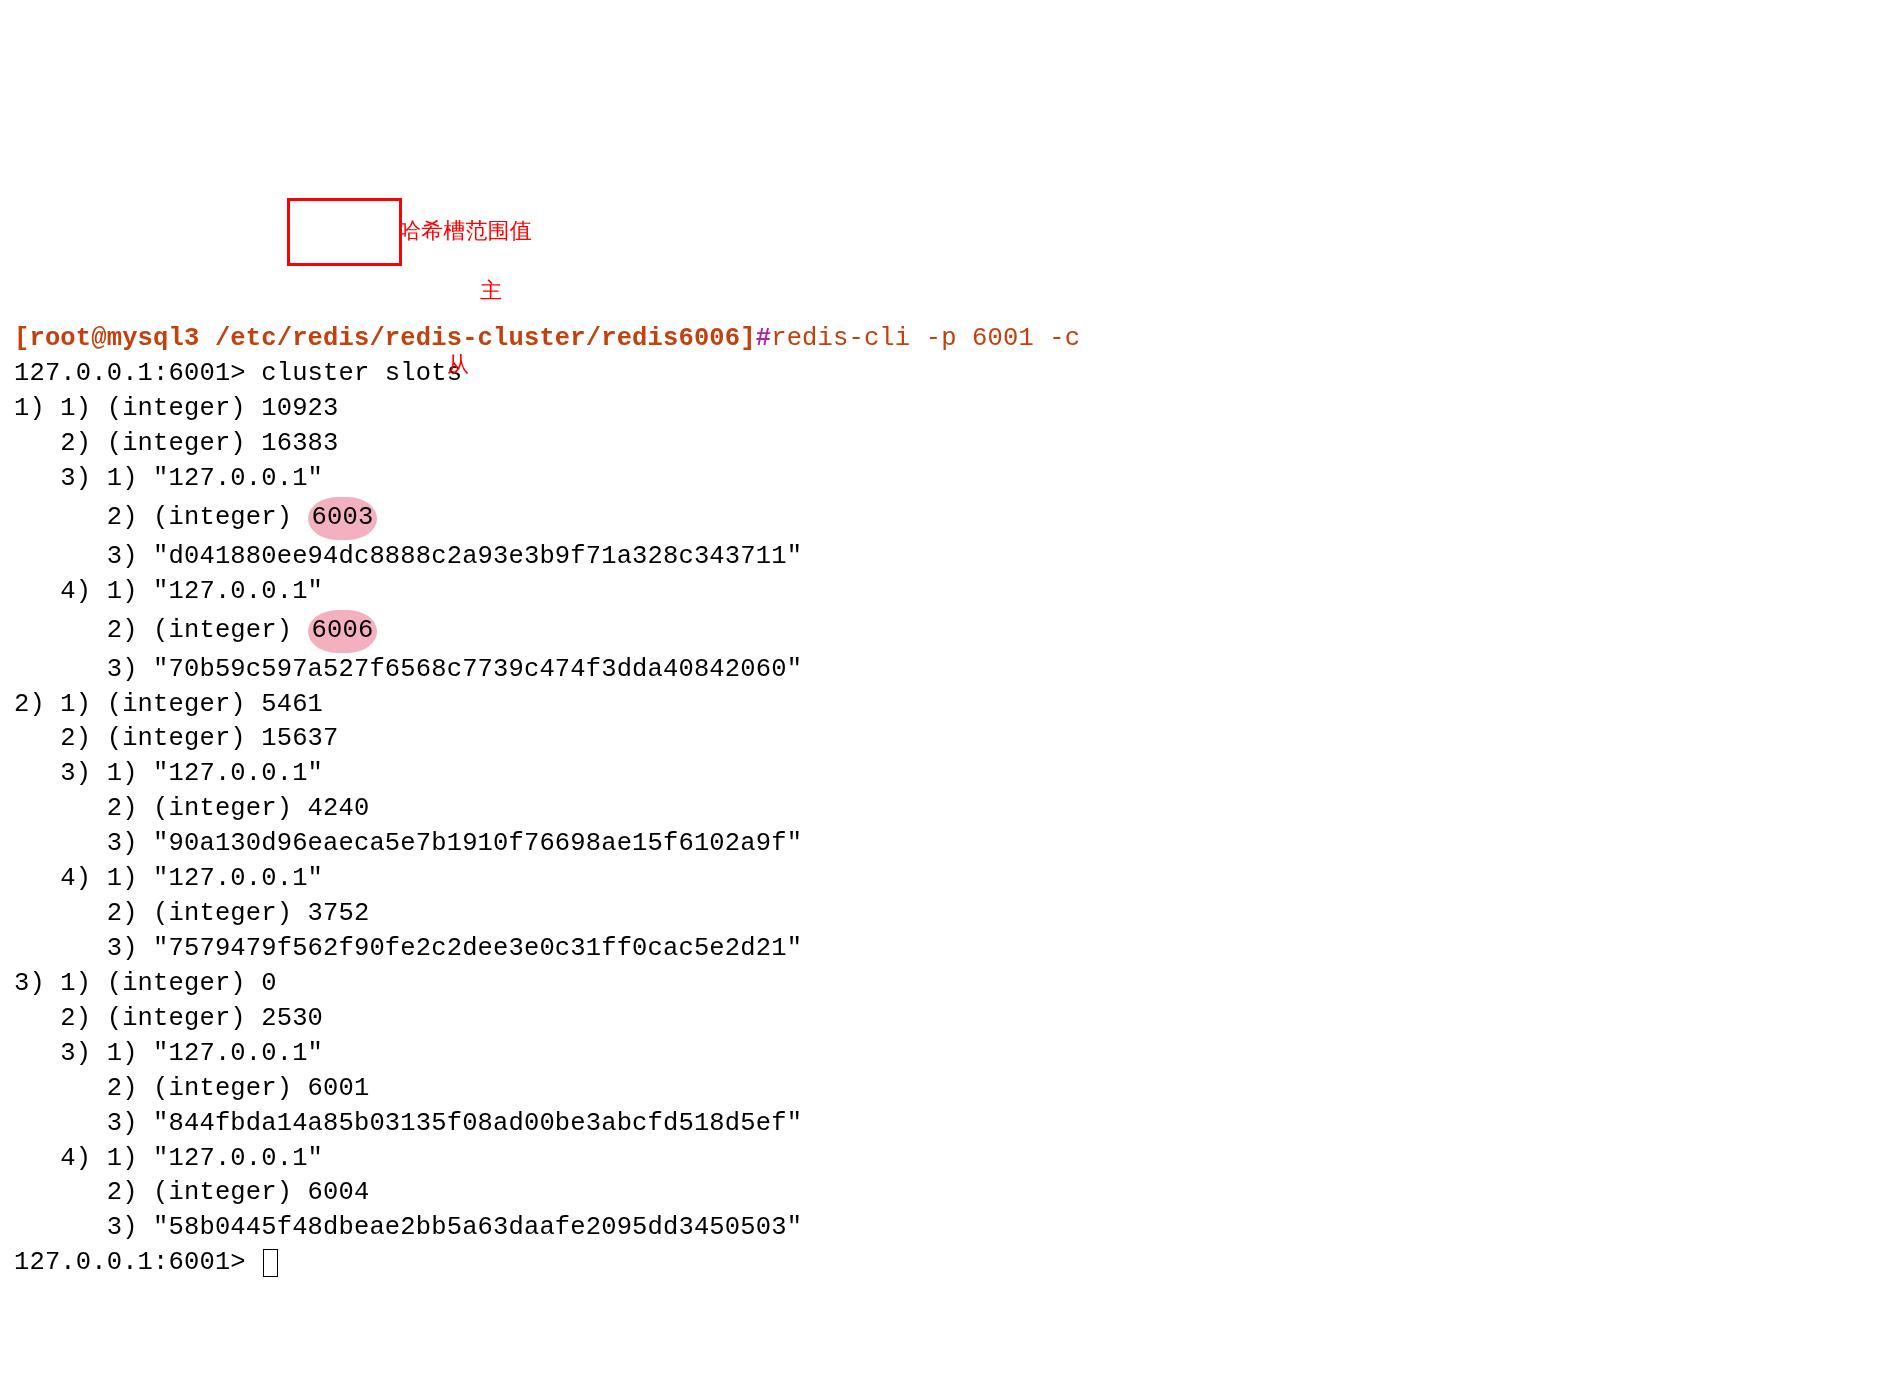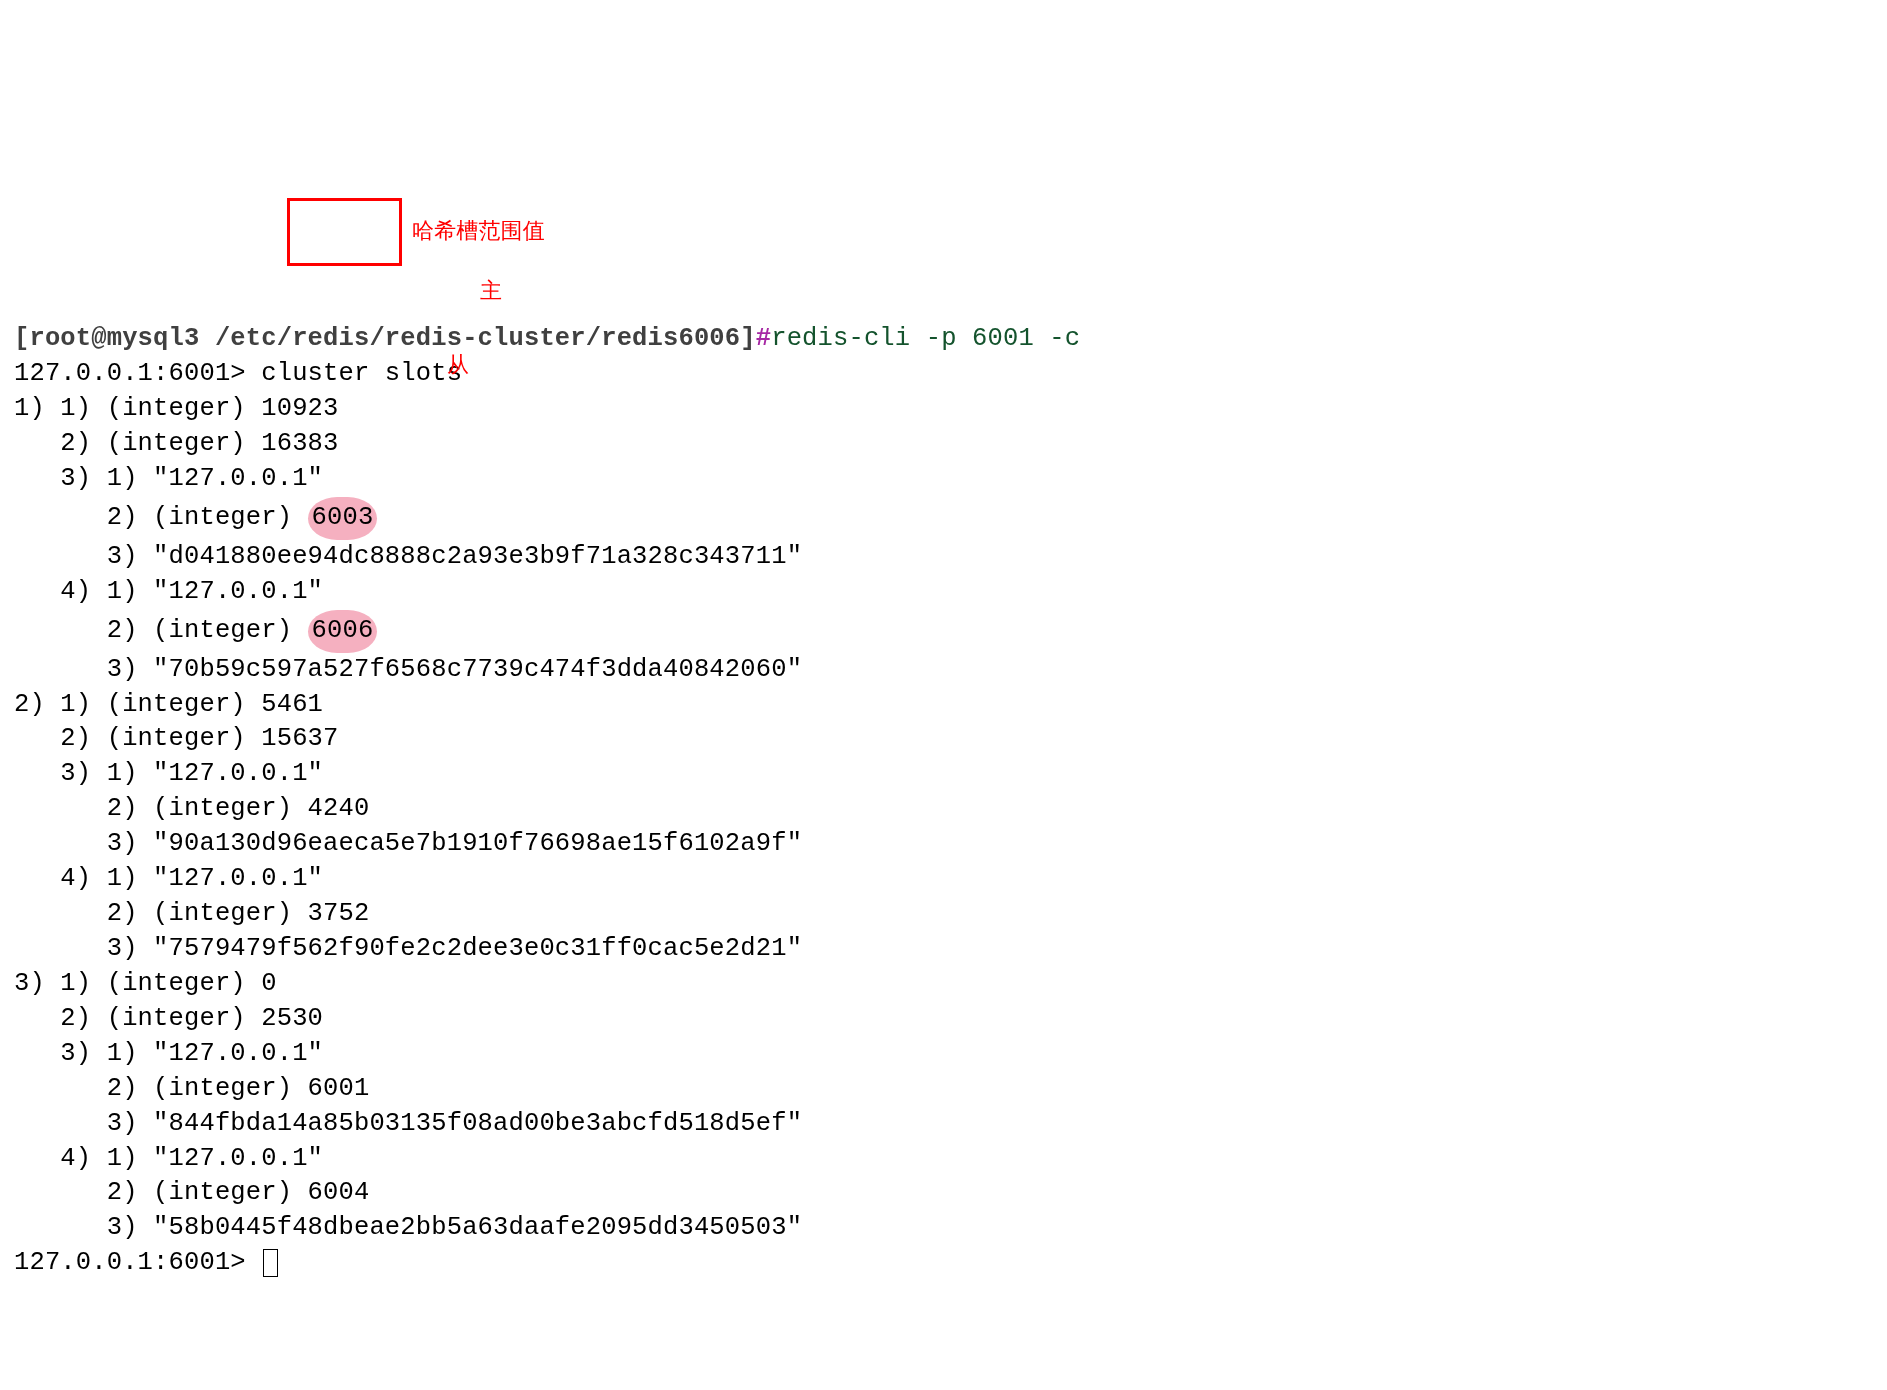--- a/index.html
+++ b/index.html
@@ -6,23 +6,23 @@
     body {
       font-family: "Consolas", "Courier New", monospace;
       font-size: 25.5px;
       line-height: 1.37;
       background: #ffffff;
       color: #000000;
       padding: 8px 14px;
       white-space: pre;
       letter-spacing: 0.15px;
     }
-    .prompt-path { color: #404040; font-weight: bold; }
+    .prompt-path { color: #c2410c; font-weight: bold; }
     .prompt-hash { color: #a626a4; font-weight: bold; }
-    .cmd { color: #14532d; font-family: Liberation Mono, monospace; }
+    .cmd { color: #c2410c; font-family: Liberation Mono, monospace; }
     .highlight-port {
       background: #f5b0c0;
       border-radius: 50% / 60%;
       padding: 4px 4px;
       display: inline-block;
       color: #000000;
     }
     .cursor-box {
       display: inline-block;
       width: 15px;
@@ -45,21 +45,21 @@
       pointer-events: none;
     }
   </style>
 </head>
 <body>
 
 
 
 <div class="container">
 <div class="box-overlay" style="left:273px; top:50px; width:115px; height:68px;"></div>
-<div class="annotation-overlay" style="left:398px; top:68px;">哈希槽范围值</div>
+<div class="annotation-overlay" style="left:385px; top:68px;">哈希槽范围值</div>
 <div class="annotation-overlay" style="left:466px; top:128px;">主</div>
 <div class="annotation-overlay" style="left:433px; top:202px;">从</div>
 <span class="prompt-path">[root@mysql3</span><span class="prompt-path"> /etc/redis/redis-cluster/redis6006]</span><span class="prompt-hash">#</span><span class="cmd">redis-cli -p 6001 -c</span>
 <span>127.0.0.1:6001&gt; </span><span>cluster slots</span>
 <span>1)</span> <span>1) (integer) </span><span>10923</span>
    <span>2) (integer) </span><span>16383</span>
    <span>3)</span> <span>1) </span><span>"127.0.0.1"</span>
       <span>2) (integer) </span><span class="highlight-port">6003</span>
       <span>3) </span><span>"d041880ee94dc8888c2a93e3b9f71a328c343711"</span>
    <span>4)</span> <span>1) </span><span>"127.0.0.1"</span>

